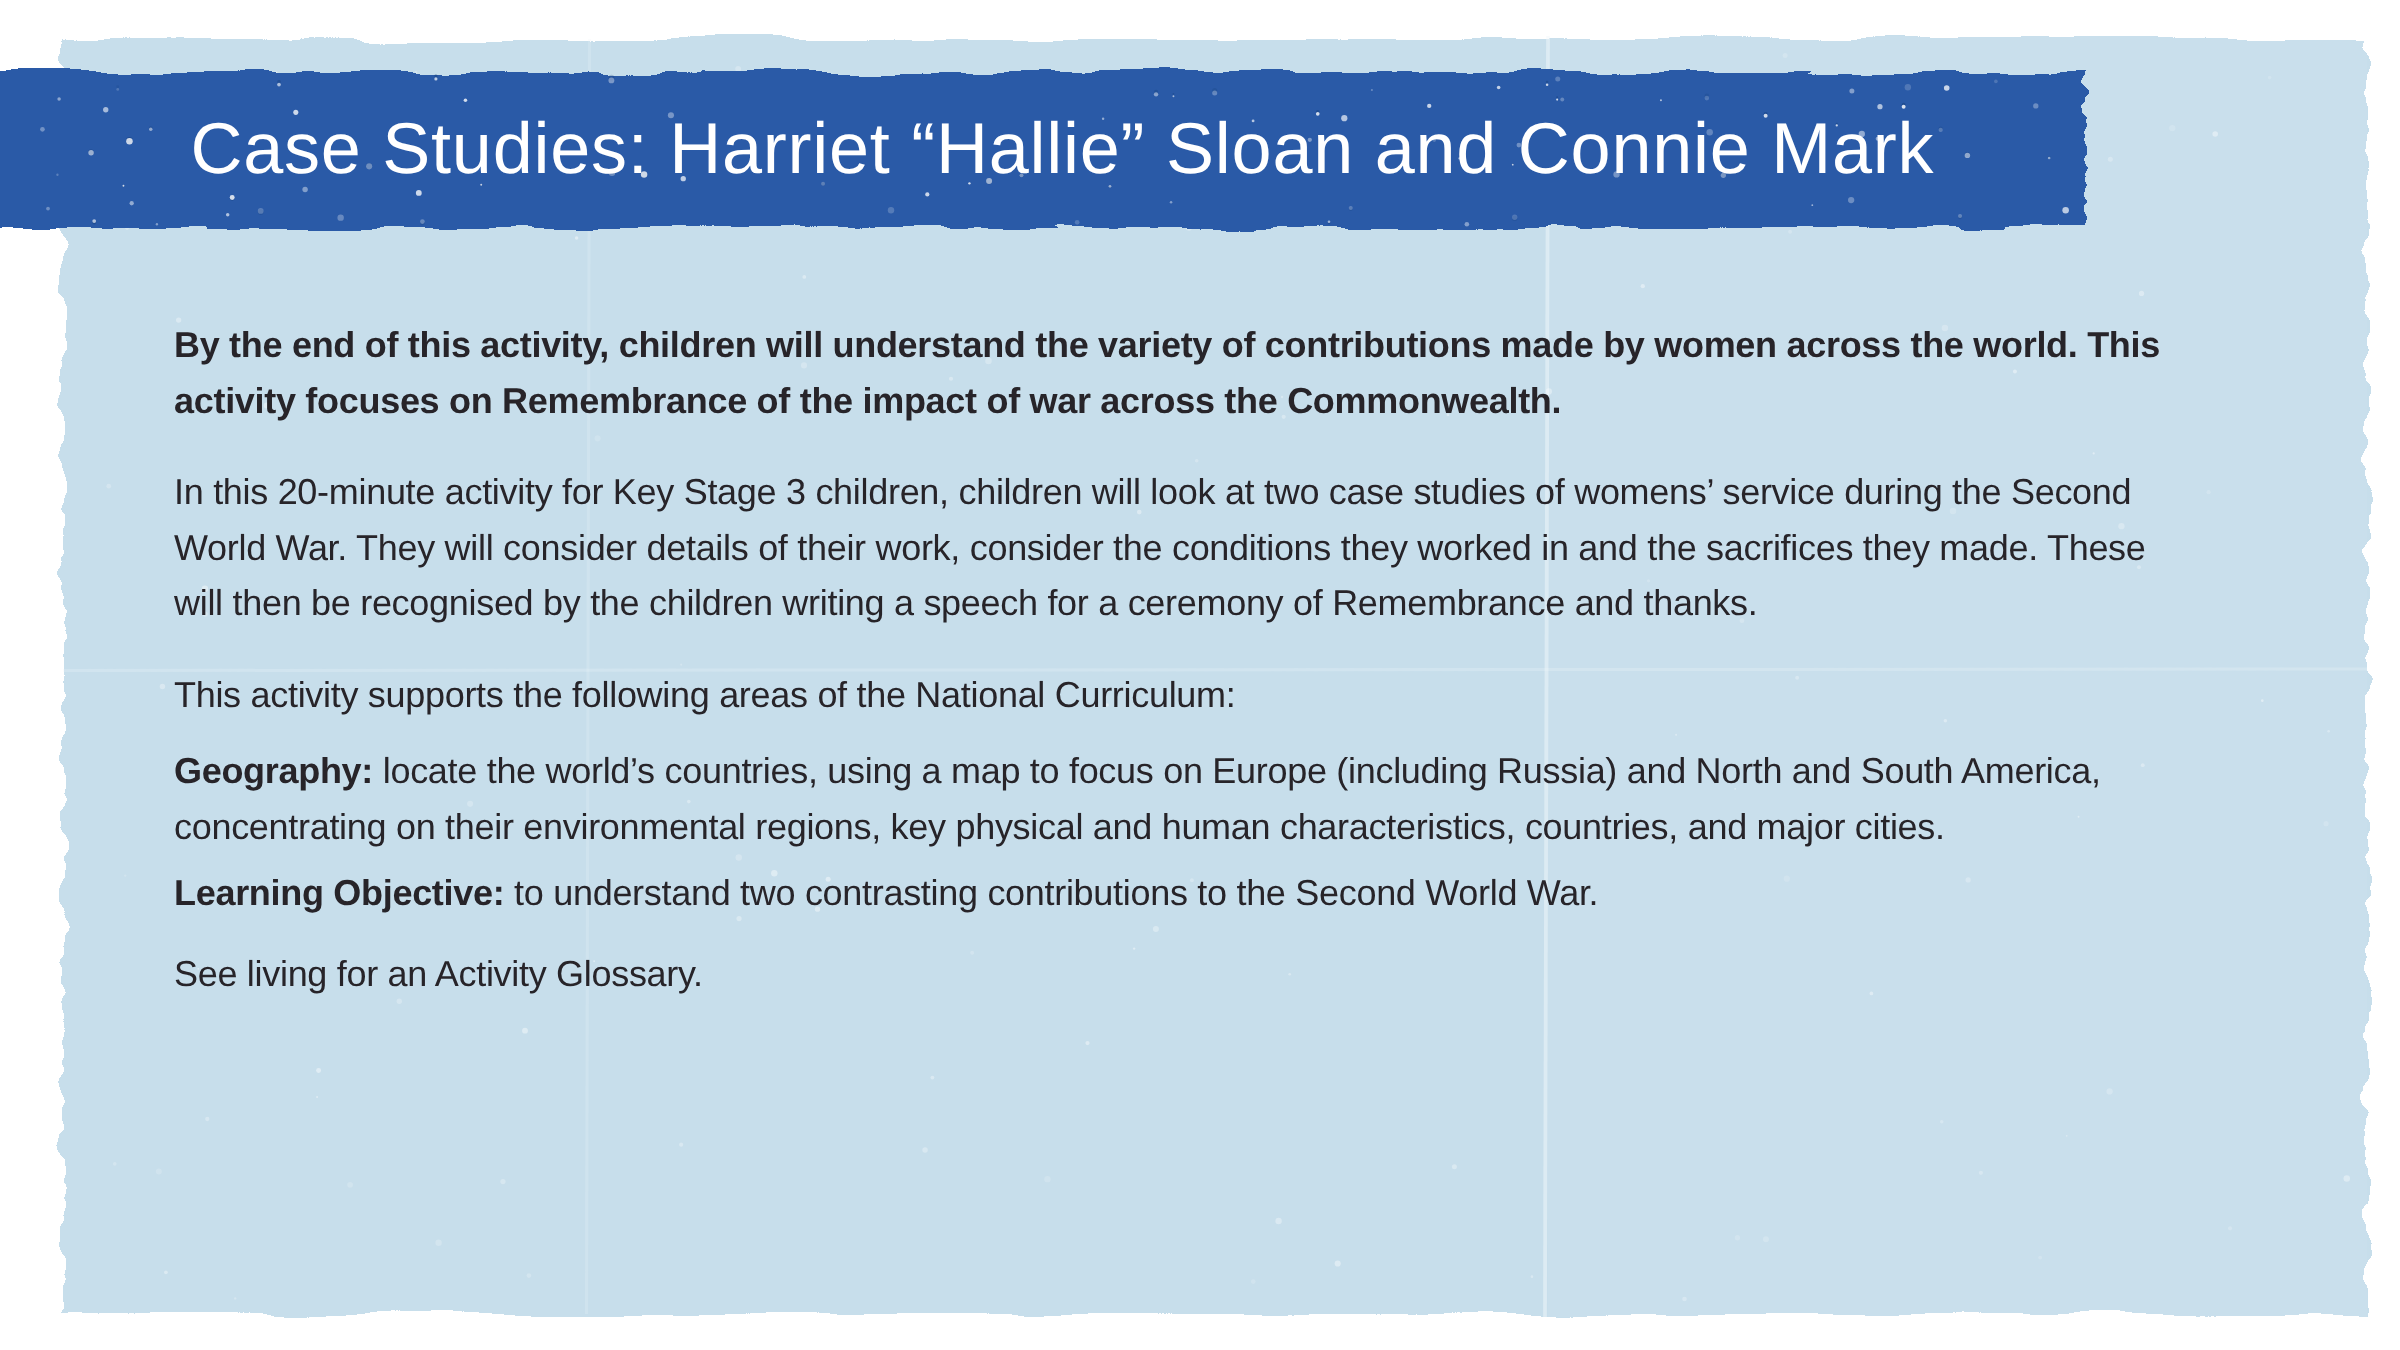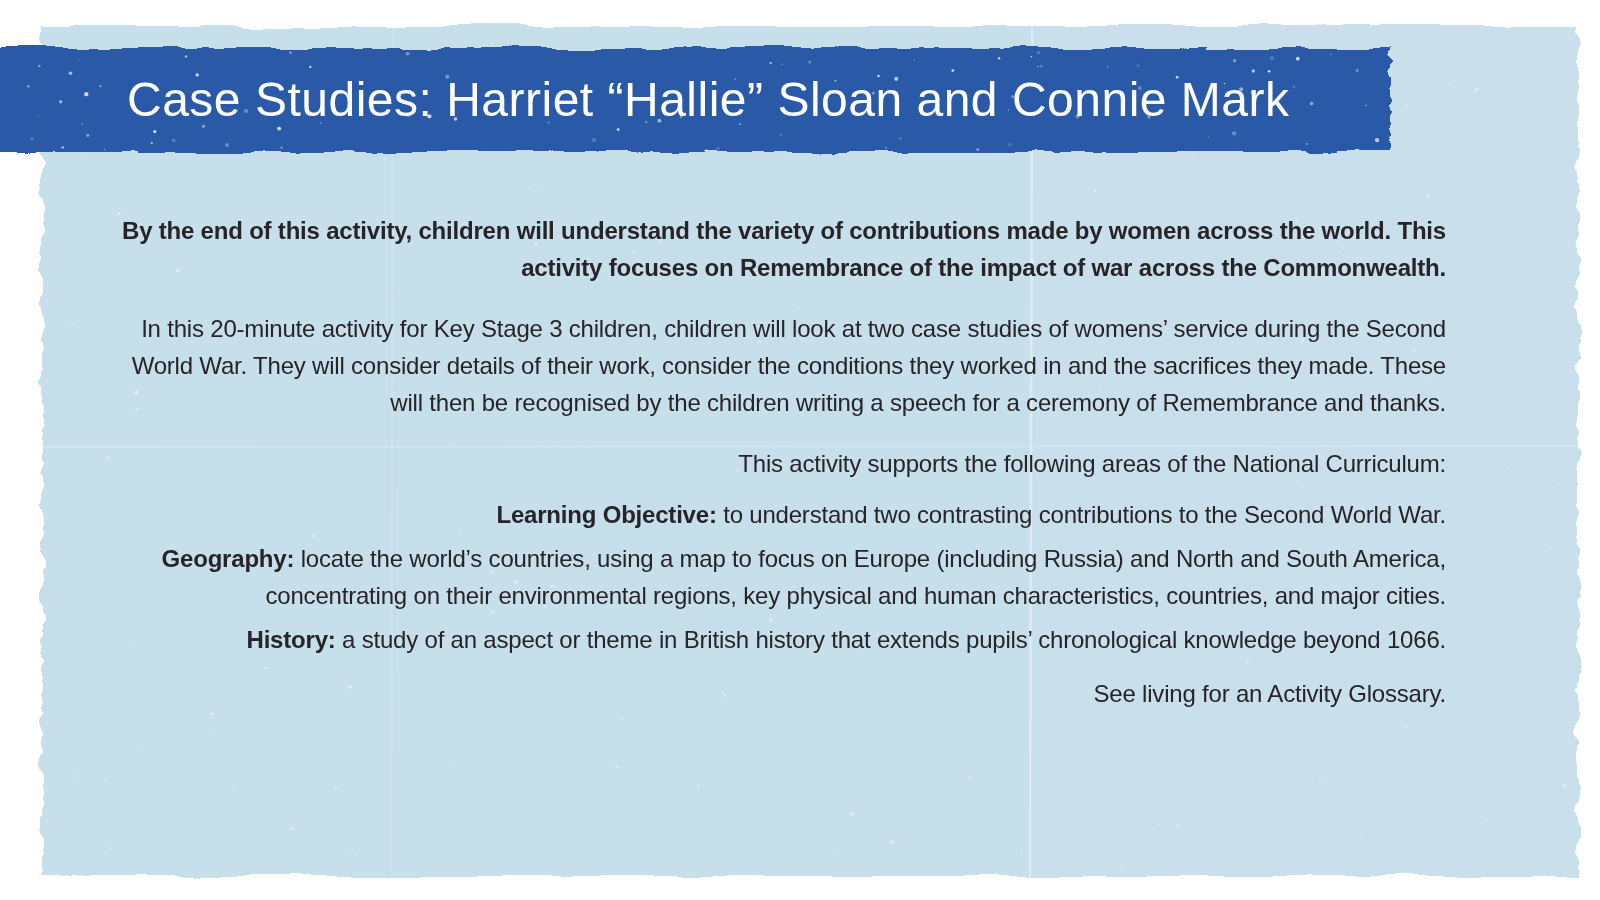--- a/index.html
+++ b/index.html
@@ -1,33 +1,33 @@
 <!DOCTYPE html>
 <html style="--color-banner: #2a5aa7; --color-paper: #c7deeb; --color-body_text: #272429; --color-title_text: #ffffff;"><head>
 <meta charset="utf-8">
 <style>
   html,body{margin:0;padding:0;background:#ffffff;}
   body{width:1600px;height:900px;overflow:hidden;font-family:"Liberation Sans",sans-serif;}
-  .canvas{position:relative;width:1600px;height:888px;background:#ffffff;text-align:right;}
+  .canvas{position:relative;width:1600px;height:888px;background:#ffffff;}
   svg.bg{position:absolute;left:0;top:0;width:1600px;height:900px;display:block;}
   .paper-rect{fill:var(--color-paper,#c7deeb);}
   .banner-rect{fill:var(--color-banner,#2a5aa7);}
   .page-title{
     position:absolute;left:127px;top:72px;margin:0;
     font-size:48px;font-weight:400;letter-spacing:0.5px;
     color:var(--color-title_text,#ffffff);white-space:nowrap;
   }
   .content{
     position:absolute;left:116px;top:212px;width:1330px;
     color:var(--color-body_text,#272429);
     font-size:24px;line-height:37px;letter-spacing:-0.2px;
   }
   .content p{margin:0 0 24px 0;}
   p.intro-bold{font-weight:700;}
-  p.lead{margin-bottom:14px;margin-left:13px;}
+  p.lead{margin-bottom:14px;}
   p.item{margin-bottom:7px;}
   p.item b{font-weight:700;}
   p.footer-note{margin-top:17px;margin-bottom:0;}
 </style>
 </head>
 <body>
 
 <div class="canvas">
 
   <svg class="bg" viewBox="0 0 1600 900" aria-hidden="true">
@@ -312,22 +312,21 @@
 
   <h1 class="page-title">Case Studies: Harriet “Hallie” Sloan and Connie Mark</h1>
 
   <div class="content">
     <p class="intro-bold">By the end of this activity, children will understand the variety of contributions made by women across the world. This activity focuses on Remembrance of the impact of war across the Commonwealth.</p>
 
     <p>In this 20-minute activity for Key Stage 3 children, children will look at two case studies of womens’ service during the Second World War. They will consider details of their work, consider the conditions they worked in and the sacrifices they made. These will then be recognised by the children writing a speech for a ceremony of Remembrance and thanks.</p>
 
     <p class="lead">This activity supports the following areas of the National Curriculum:</p>
 
+    <p class="item"><b>Geography:</b> <span>locate the world’s countries, using a map to focus on Europe (including Russia) and North and South America, concentrating on their environmental regions, key physical and human characteristics, countries, and major cities.</span></p>
+
     <p class="item"><b>Learning Objective:</b> <span>to understand two contrasting contributions to the Second World War.</span></p>
 
-    <p class="item"><b>Geography:</b> <span>locate the world’s countries, using a map to focus on Europe (including Russia) and North and South America, concentrating on their environmental regions, key physical and human characteristics, countries, and major cities.</span></p>
-
-    <p class="item"><b>History:</b> <span>a study of an aspect or theme in British history that extends pupils’ chronological knowledge beyond 1066.</span></p>
 
 
     <p class="footer-note">See living for an Activity Glossary.</p>
   </div>
 </div>
 
 </body></html>

